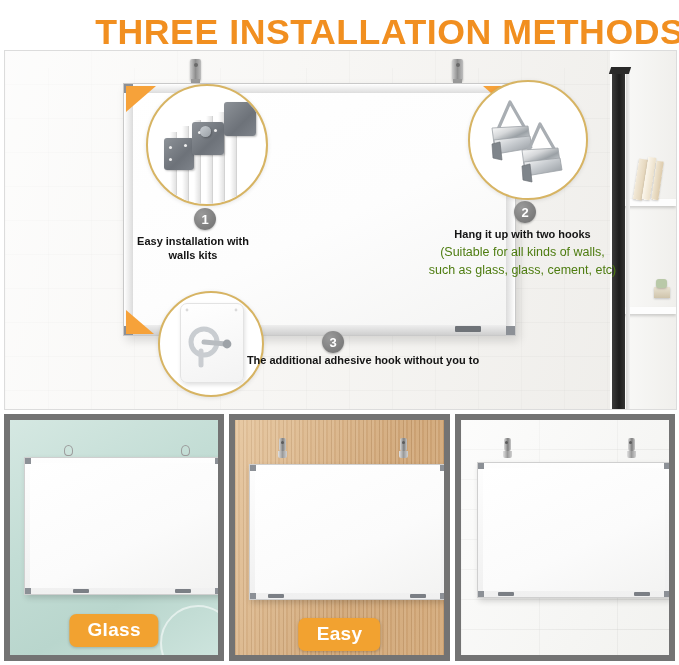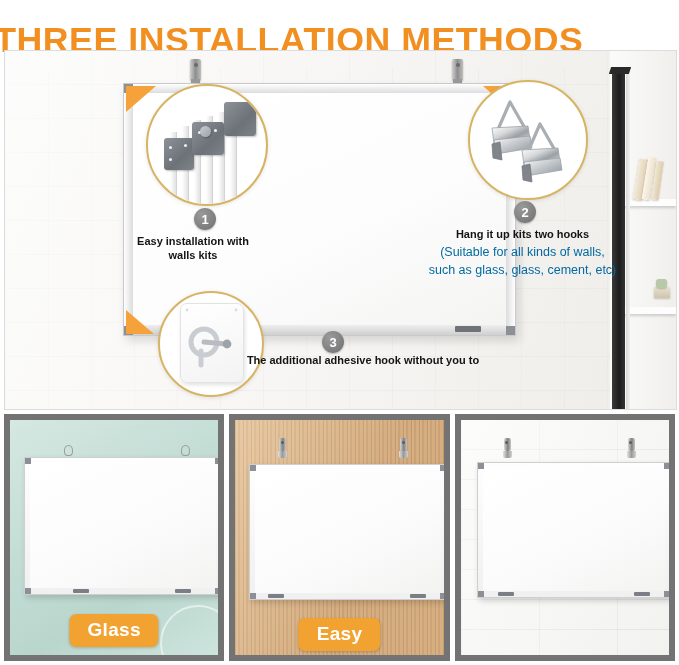--- a/index.html
+++ b/index.html
@@ -5,22 +5,22 @@
   html,body{margin:0;padding:0;background:#fff;}
   body{
     width:679px;height:665px;overflow:hidden;
     font-family:"Liberation Sans", sans-serif;
     -webkit-font-smoothing:antialiased;
   }
   #page{position:relative;width:679px;height:665px;background:#ffffff;}
 
   
   .title-bar{
-    position:absolute;left:0;top:16px;width:679px;height:48px;
-    display:flex;align-items:center;justify-content:flex-start;
+    position:absolute;left:0;top:8px;width:679px;height:48px;
+    display:flex;align-items:center;justify-content:flex-end;
     background:#ffffff;
   }
   .title-text{
     font-size:35px;font-weight:bold;letter-spacing:0.5px;
     color:#F18F20;
     font-family:"Liberation Sans", sans-serif;
     white-space:nowrap;
     transform:scaleX(1.02);
   }
 
@@ -116,21 +116,21 @@
     position:absolute;width:22px;height:22px;border-radius:50%;
     background:radial-gradient(circle at 35% 30%,#9a9a9a,#6f6f6f);
     color:#ffffff;font-size:13px;font-weight:bold;
     display:flex;align-items:center;justify-content:center;
     box-shadow:0 1px 2px rgba(0,0,0,.25);
   }
 
   
   .cap{position:absolute;text-align:center;color:#141414;}
   .cap .hl{font-size:11px;font-weight:bold;line-height:1.25;}
-  .cap .sub{font-size:12.5px;font-weight:normal;line-height:1.28;color:#0369a1;margin-top:2px;}
+  .cap .sub{font-size:12.5px;font-weight:normal;line-height:1.28;color:#4d7c0f;margin-top:2px;}
 
   
   .panels{position:absolute;left:4px;top:414px;width:671px;height:247px;display:flex;gap:5px;}
   .panel{position:relative;flex:1;border:6px solid #737373;overflow:hidden;}
 
   .bg-glass{position:absolute;inset:0;background:linear-gradient(150deg,#d5e8e2 0%,#c3ddd5 40%,#b9d6cd 70%,#cde4dd 100%);}
   .bg-glass:after{content:"";position:absolute;right:-18px;bottom:-26px;width:72px;height:72px;border-radius:50%;border:2px solid rgba(255,255,255,.55);}
   .bg-wood{position:absolute;inset:0;background-color:#d9b183;
     background-image:repeating-linear-gradient(90deg,
       rgba(120,80,40,0.20) 0px, rgba(120,80,40,0.20) 1px,
@@ -276,21 +276,21 @@
 
           <path d="M56 74 L70 42 L86 70" fill="none" stroke="#a9aeb3" stroke-width="3.2" stroke-linejoin="round"></path>
           <path d="M52 68 L88 66 L90 80 L54 84 Z" fill="url(#mtl)" stroke="#9da2a7" stroke-width="0.8"></path>
           <path d="M54 80 L90 76 L92 88 L56 94 Z" fill="url(#mtl2)" stroke="#9da2a7" stroke-width="0.8"></path>
           <path d="M52 84 L60 82 L62 100 L53 98 Z" fill="#7f858b" stroke="#6e7378" stroke-width="0.7"></path>
         </svg>
       </div>
     </div>
     <div class="num-badge" style="left:509px;top:150px;">2</div>
     <div class="cap" style="left:370px;top:177px;width:295px;">
-      <div class="hl">Hang it up kits two hooks</div>
+      <div class="hl">Hang it up with two hooks</div>
       <div class="sub">(Suitable for all kinds of walls,</div>
       <div class="sub">such as glass, glass, cement, etc)</div>
     </div>
 
     <div class="callout" style="left:153px;top:240px;width:102px;height:102px;">
       <div class="callout-inner">
         <div class="adh-plate" style="left:20px;top:10px;width:62px;height:78px;"></div>
         <svg viewBox="0 0 102 102" width="102" height="102" style="position:absolute;left:0;top:0;">
           <path d="M44 36 a13 13 0 1 0 0 26 a13 13 0 1 0 0 -26" fill="none" stroke="#c9cdd1" stroke-width="5"></path>
           <path d="M44 49 L66 51" stroke="#b8bcc0" stroke-width="5" stroke-linecap="round" fill="none"></path>

